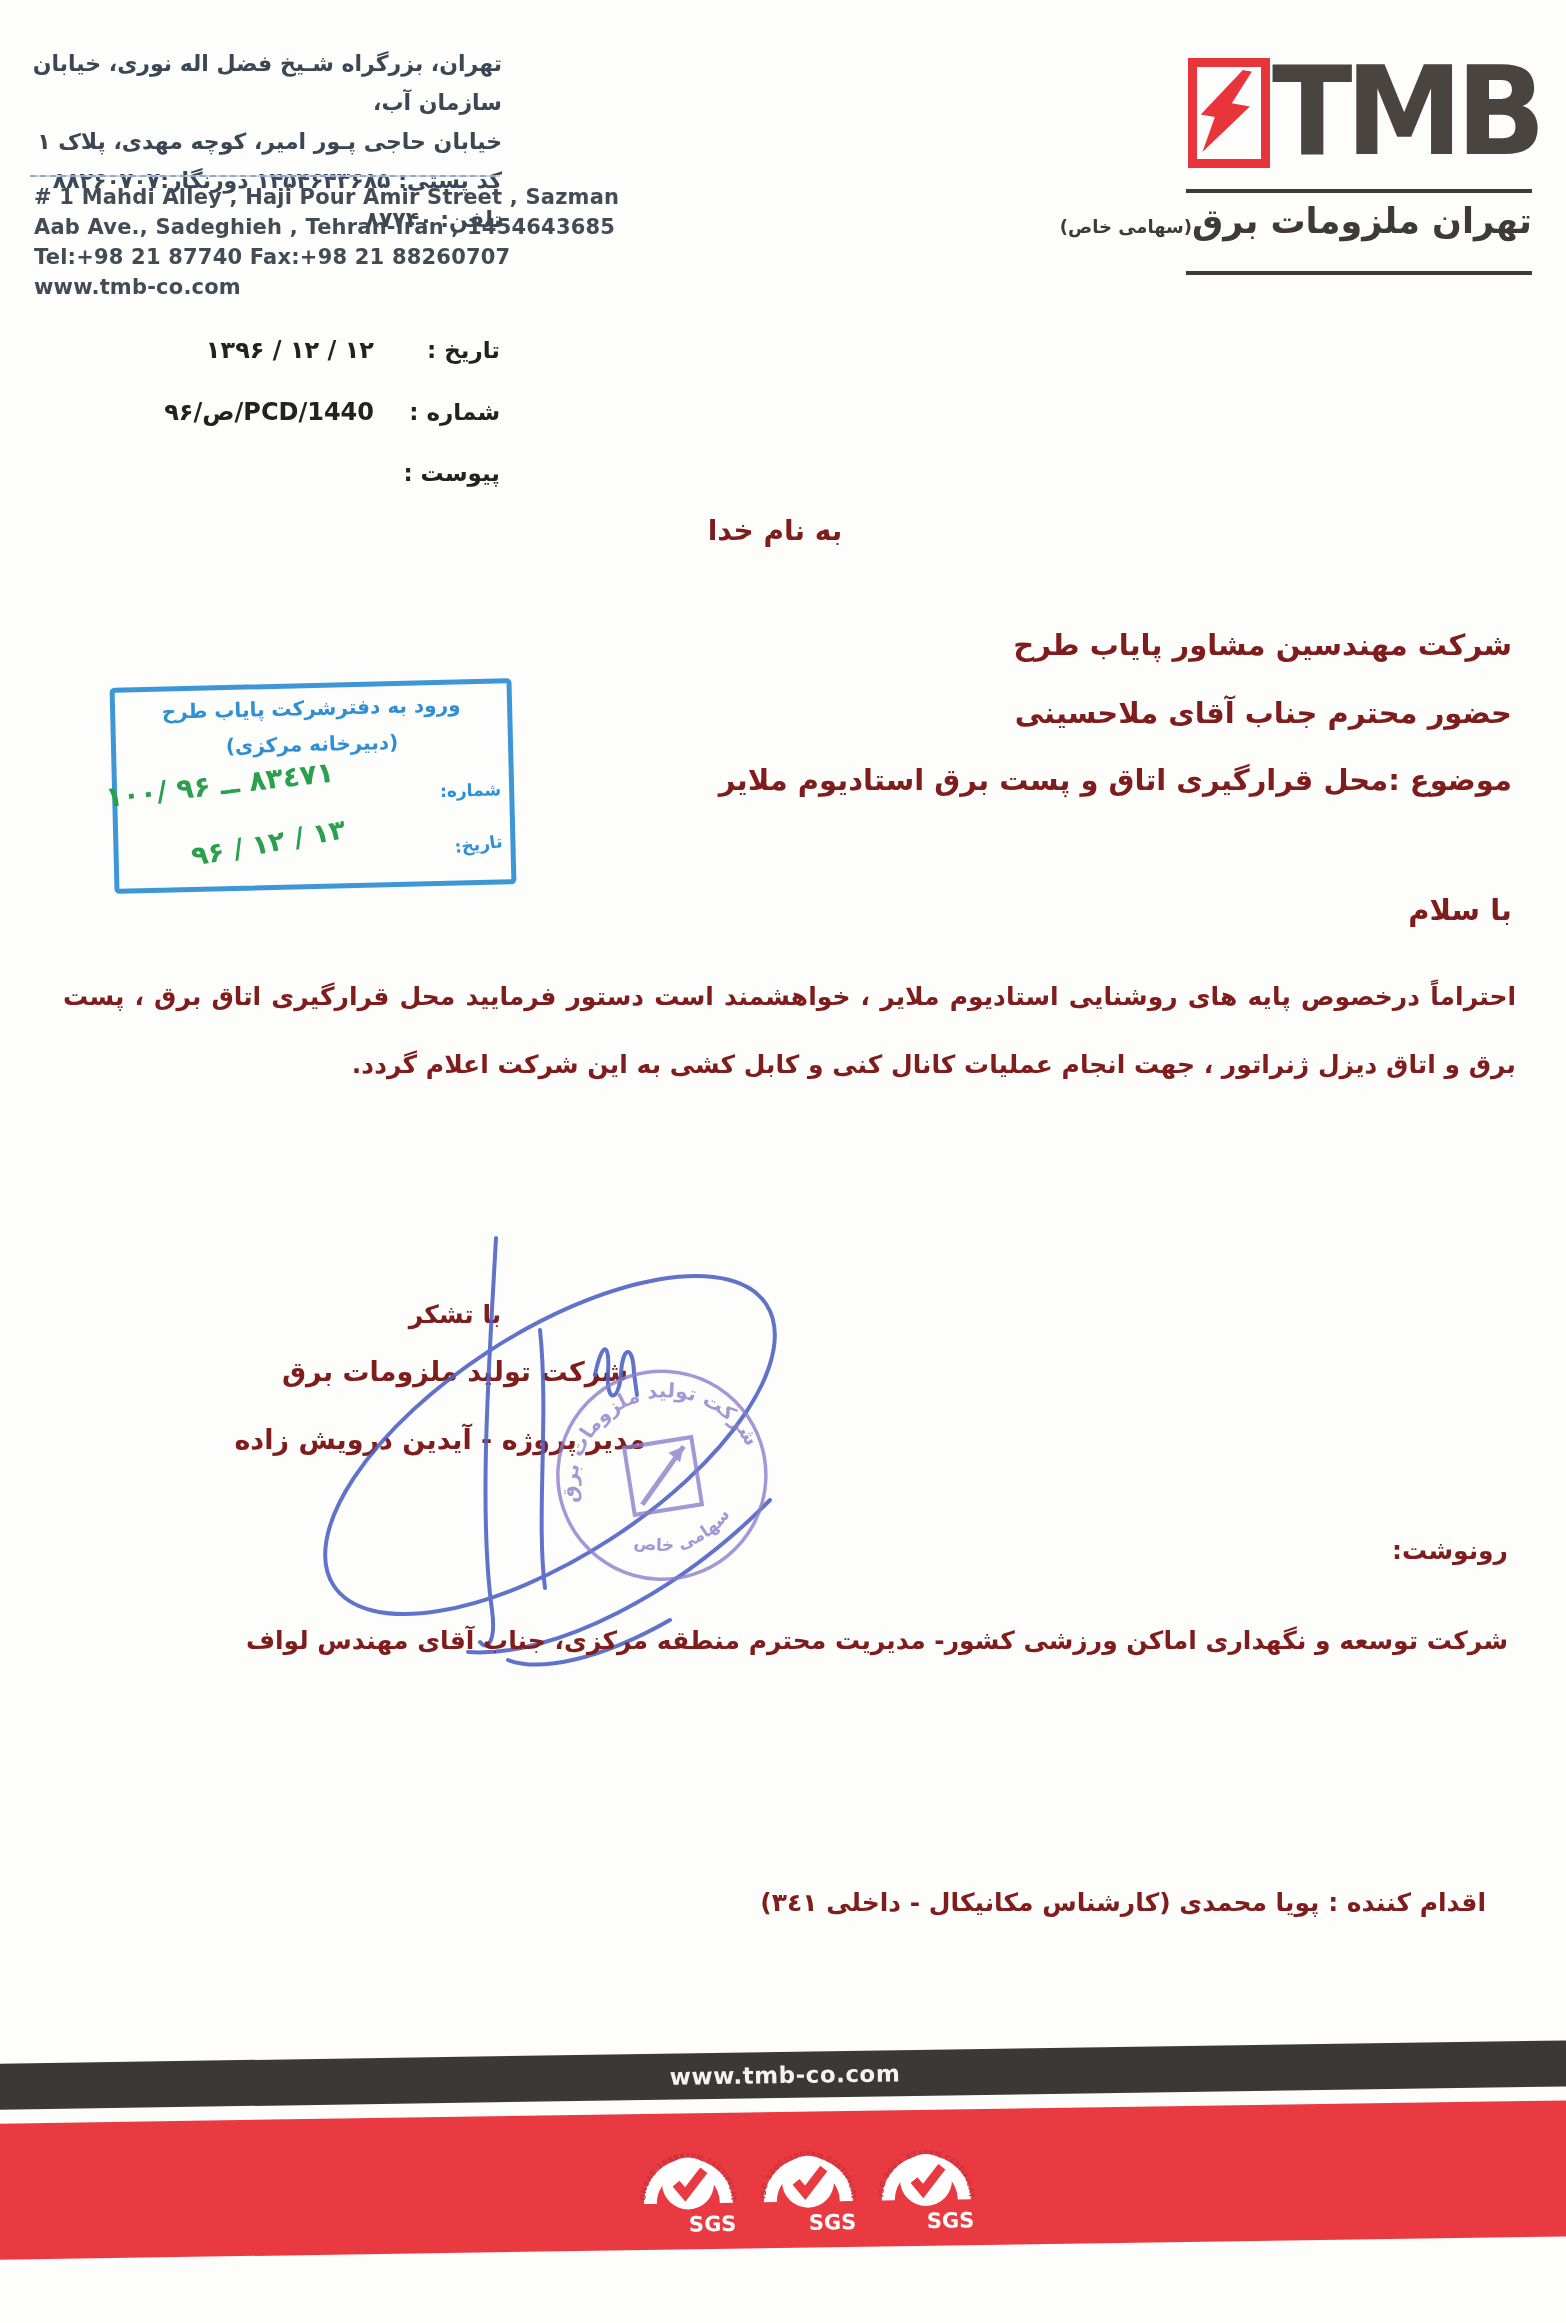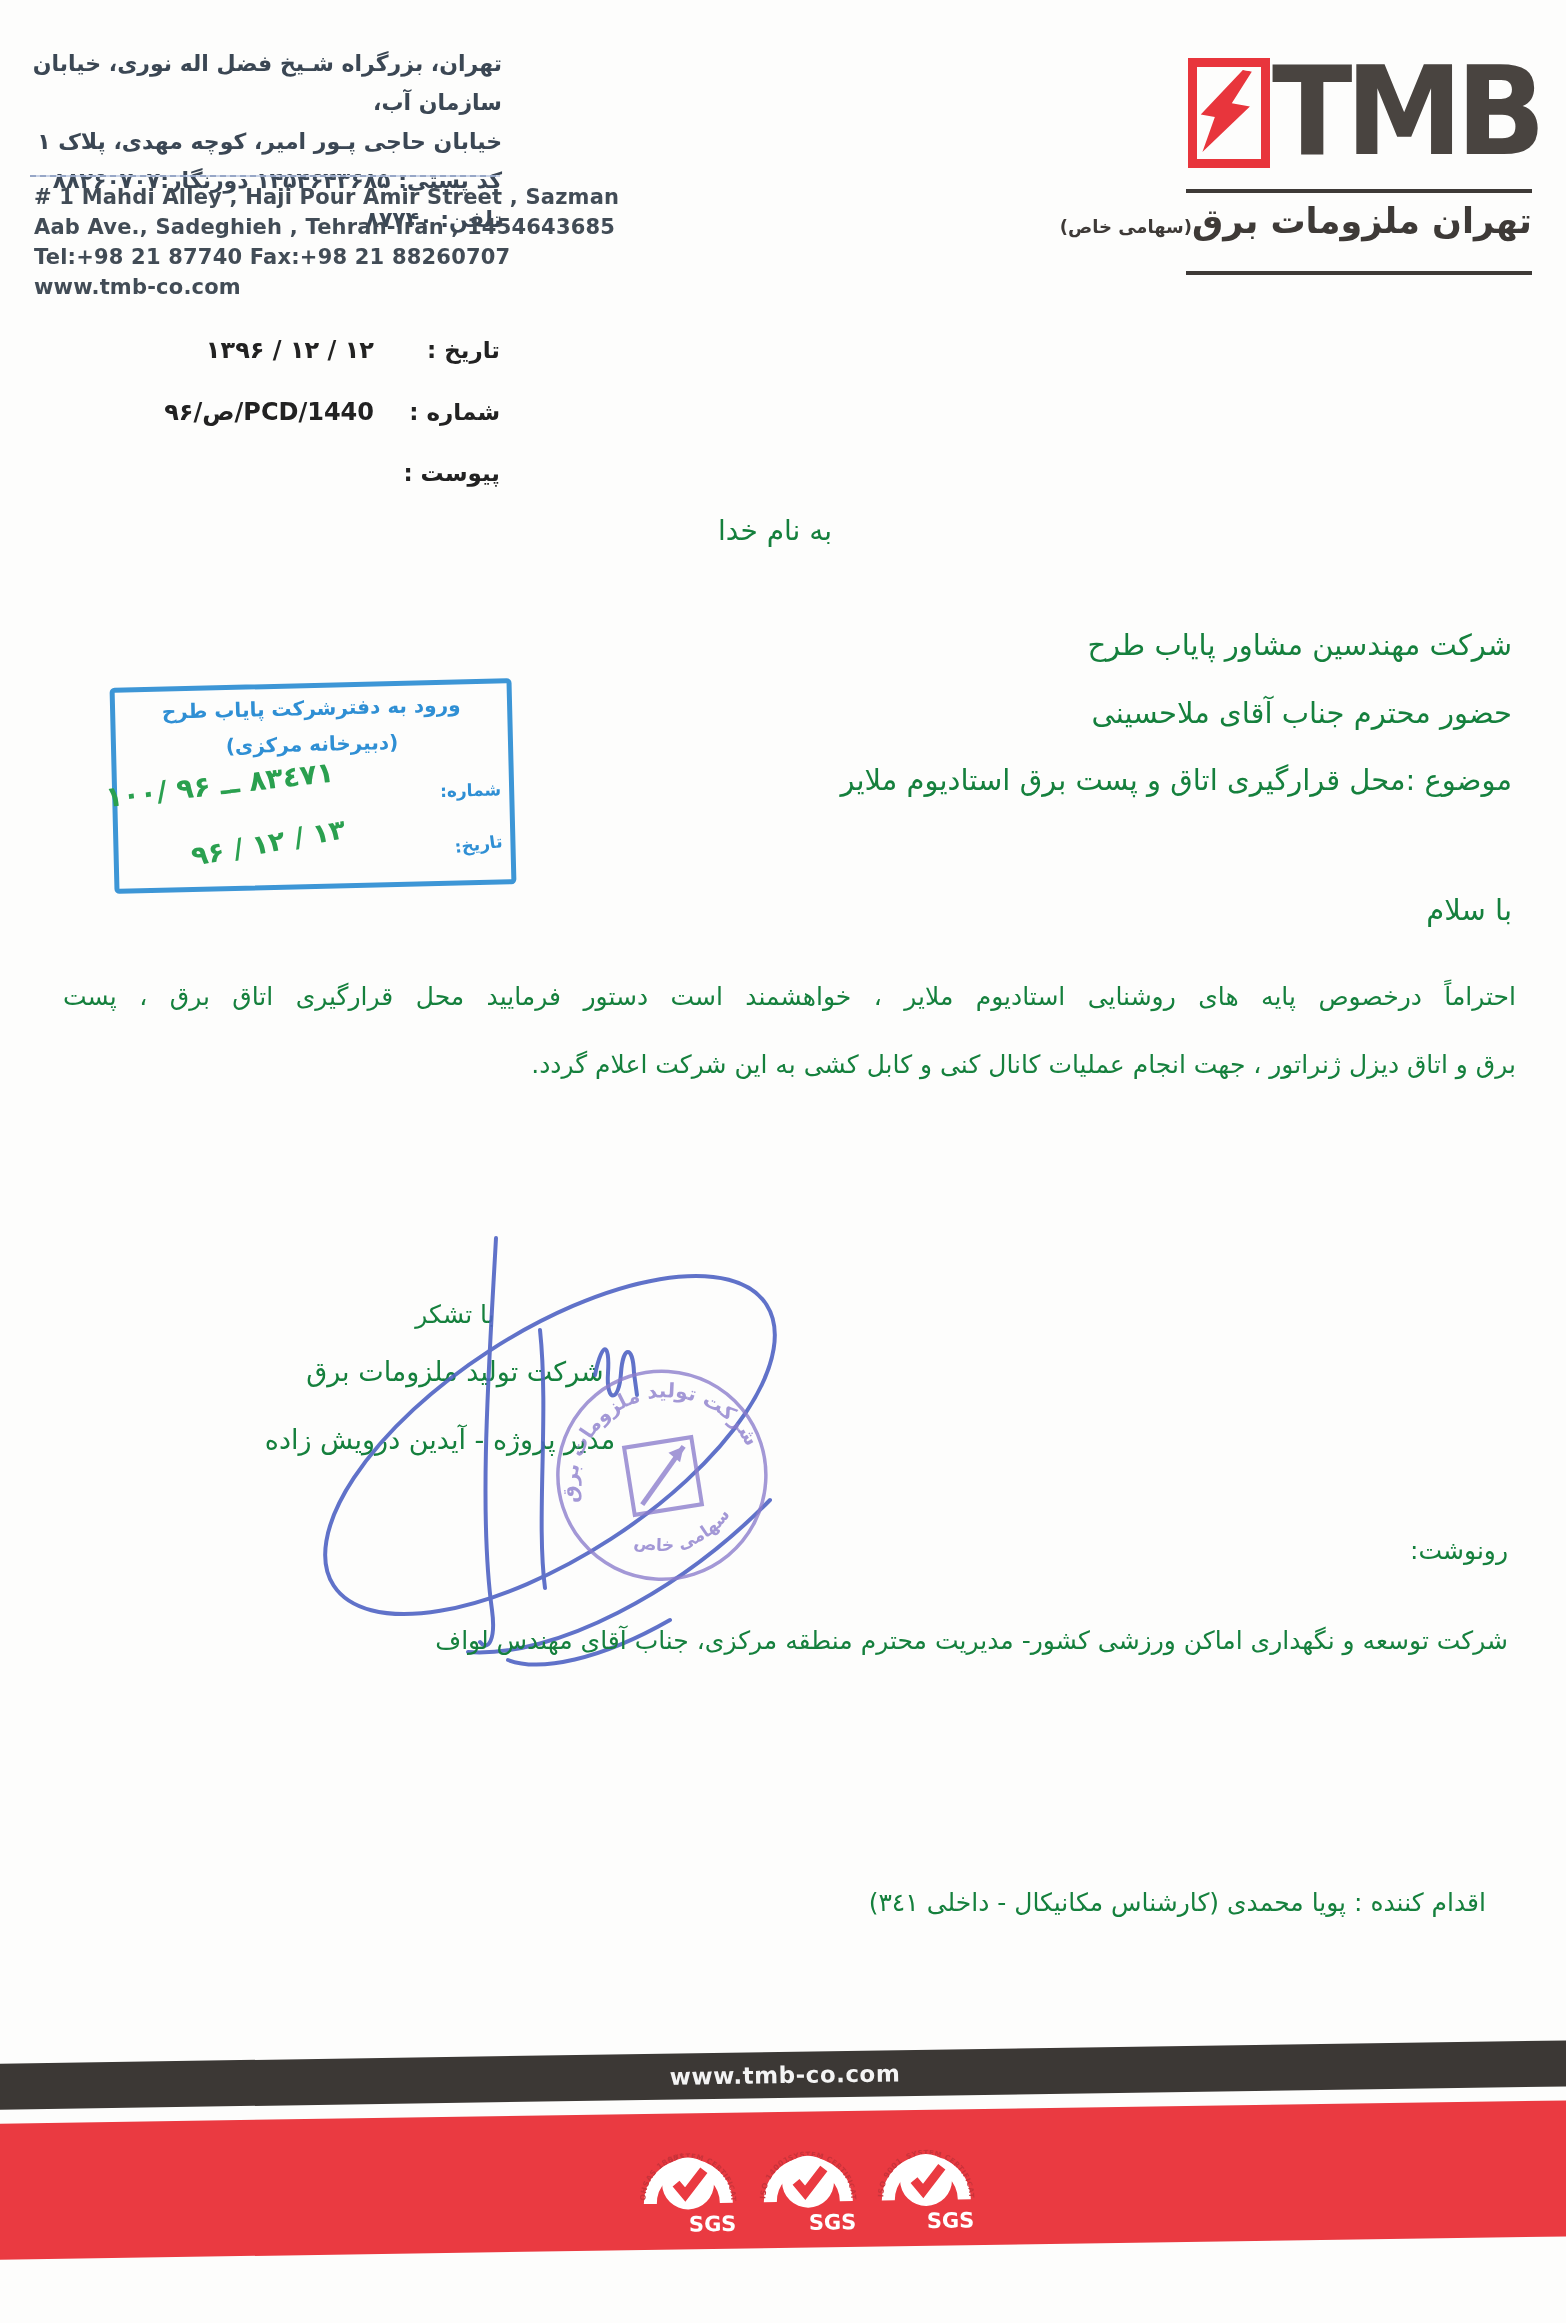--- a/index.html
+++ b/index.html
@@ -20,21 +20,21 @@
   .brand-line{width:346px;text-align:center;color:#3e3a37;white-space:nowrap;}
   .brand-main{font-size:35px;font-weight:bold;}
   .brand-sub{font-size:18px;font-weight:bold;}
   
   .meta-row{direction:rtl;display:flex;align-items:baseline;font-size:23px;font-weight:bold;color:#222;}
   .meta-row .lbl{min-width:92px;}
   .meta-row .val{margin-right:34px;font-size:24px;}
   bdo{unicode-bidi:bidi-override;}
   
   .center-line{text-align:center;}
-  .blk{color:#15803d;font-weight:normal;}
+  .blk{color:#7f1d1d;font-weight:bold;}
   .body-line1{width:1453px;text-align:justify;text-align-last:justify;}
   
   .entry-stamp{width:392px;height:196px;border:5px solid #3d96d6;border-radius:5px;transform:rotate(-1.4deg);color:#2f8fd4;}
   .stamp-t{width:100%;text-align:center;font-size:20px;font-weight:bold;}
   .green{color:#2aa04f;font-weight:bold;}
   
   .band-dark{width:1590px;height:46px;background:#3c3835;transform:rotate(-0.85deg);}
   .band-dark .site{width:100%;text-align:center;line-height:46px;color:#f4f4f4;font-size:23px;font-weight:bold;letter-spacing:.5px;}
   .band-red{width:1590px;height:136px;background:#ea3a41;transform:rotate(-0.85deg);}
 </style>

